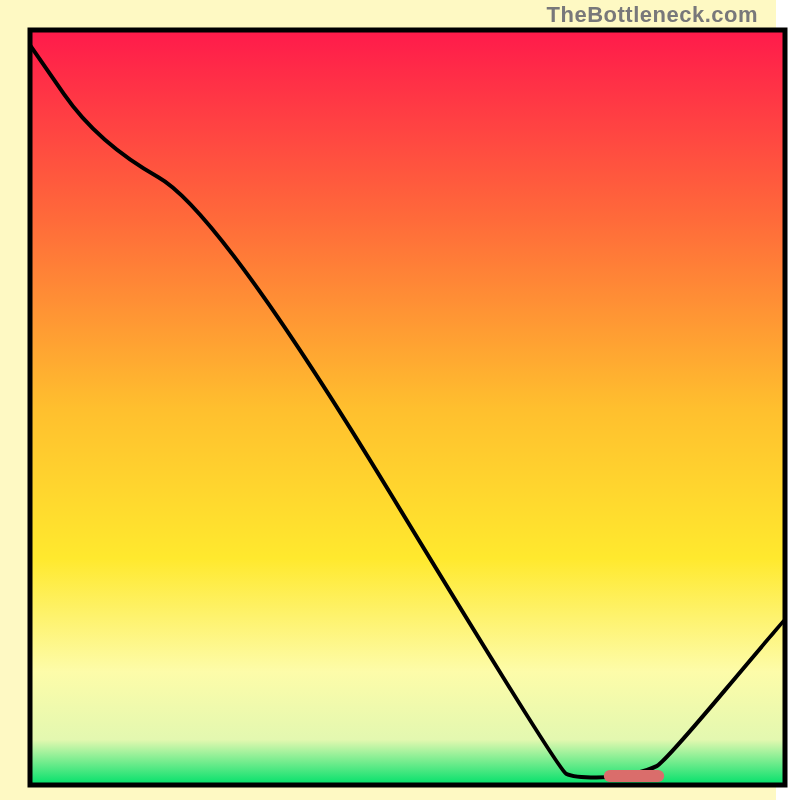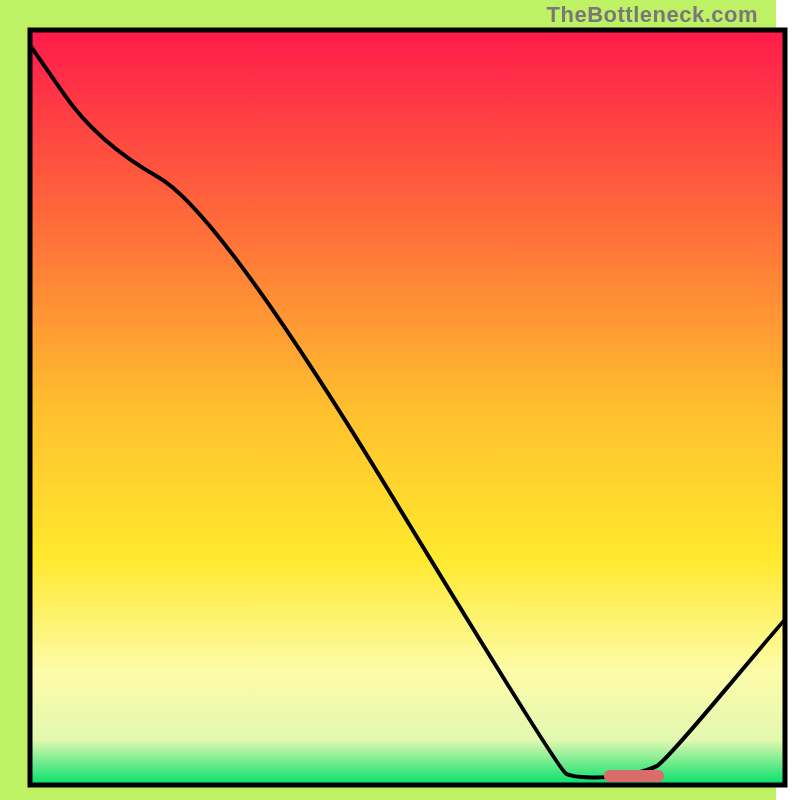--- a/index.html
+++ b/index.html
@@ -5,21 +5,21 @@
   body {
     margin: 0;
     padding: 0;
     background: #ffffff;
     font-family: Arial, Helvetica, sans-serif;
   }
   .stage {
     position: relative;
     width: 776px;
     height: 800px;
-    background: #bef264;
+    background: #fef9c3;
     text-align: right;
   }
   .attribution {
     position: absolute;
     top: 2px;
     right: 18px;
     font-size: 22px;
     font-weight: bold;
     color: #78787a;
     letter-spacing: 0.5px;

